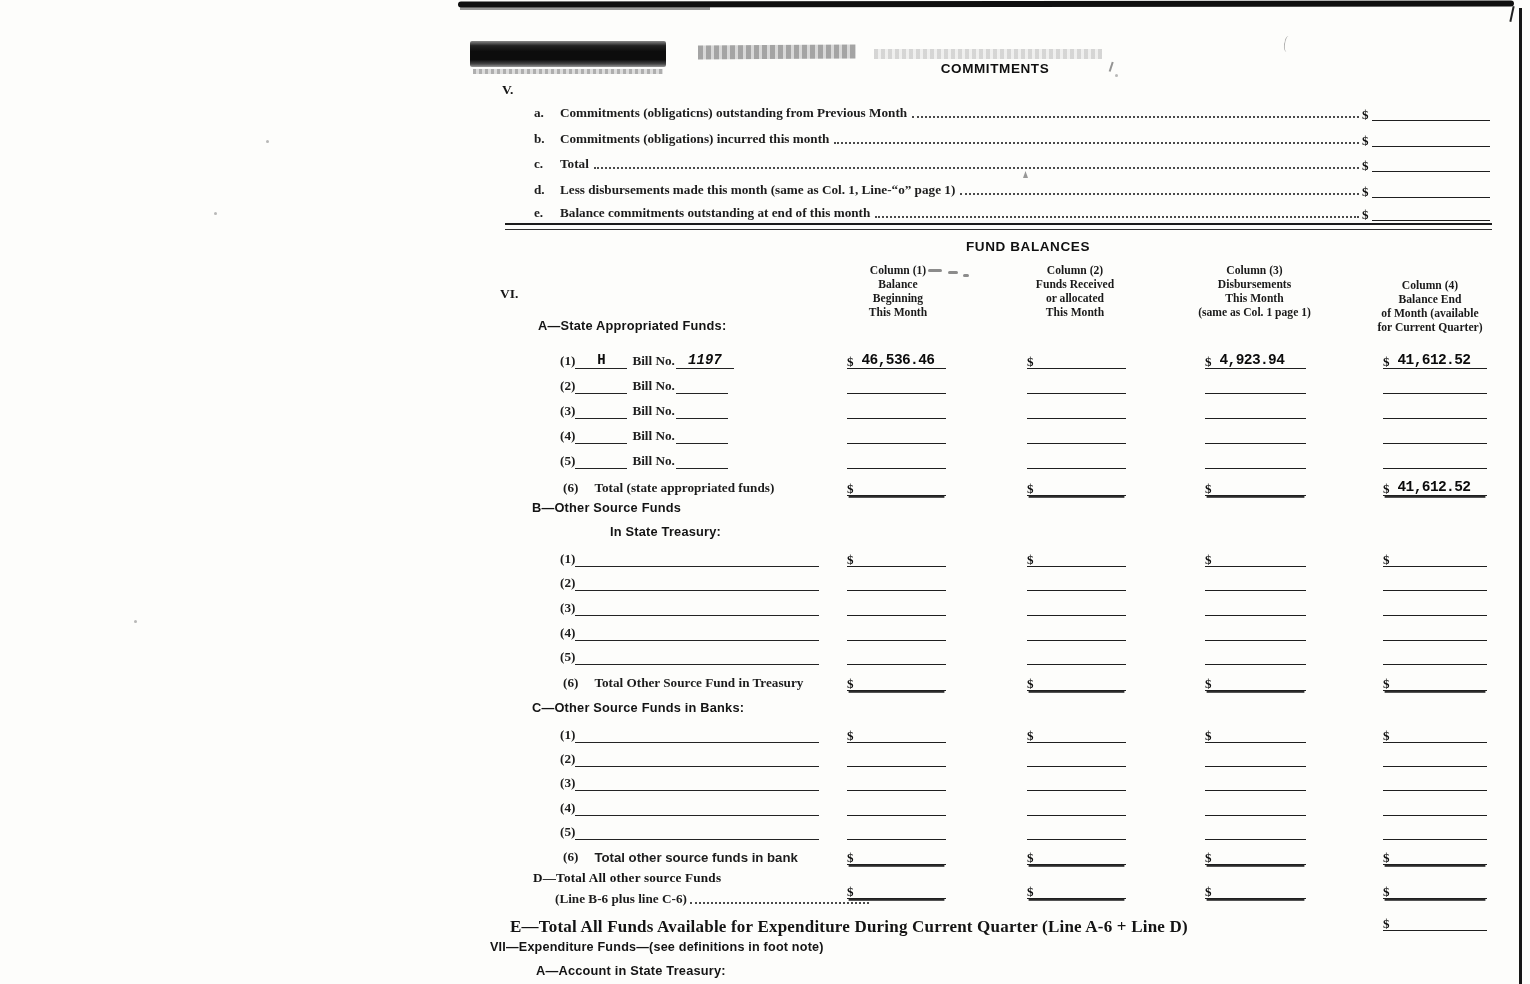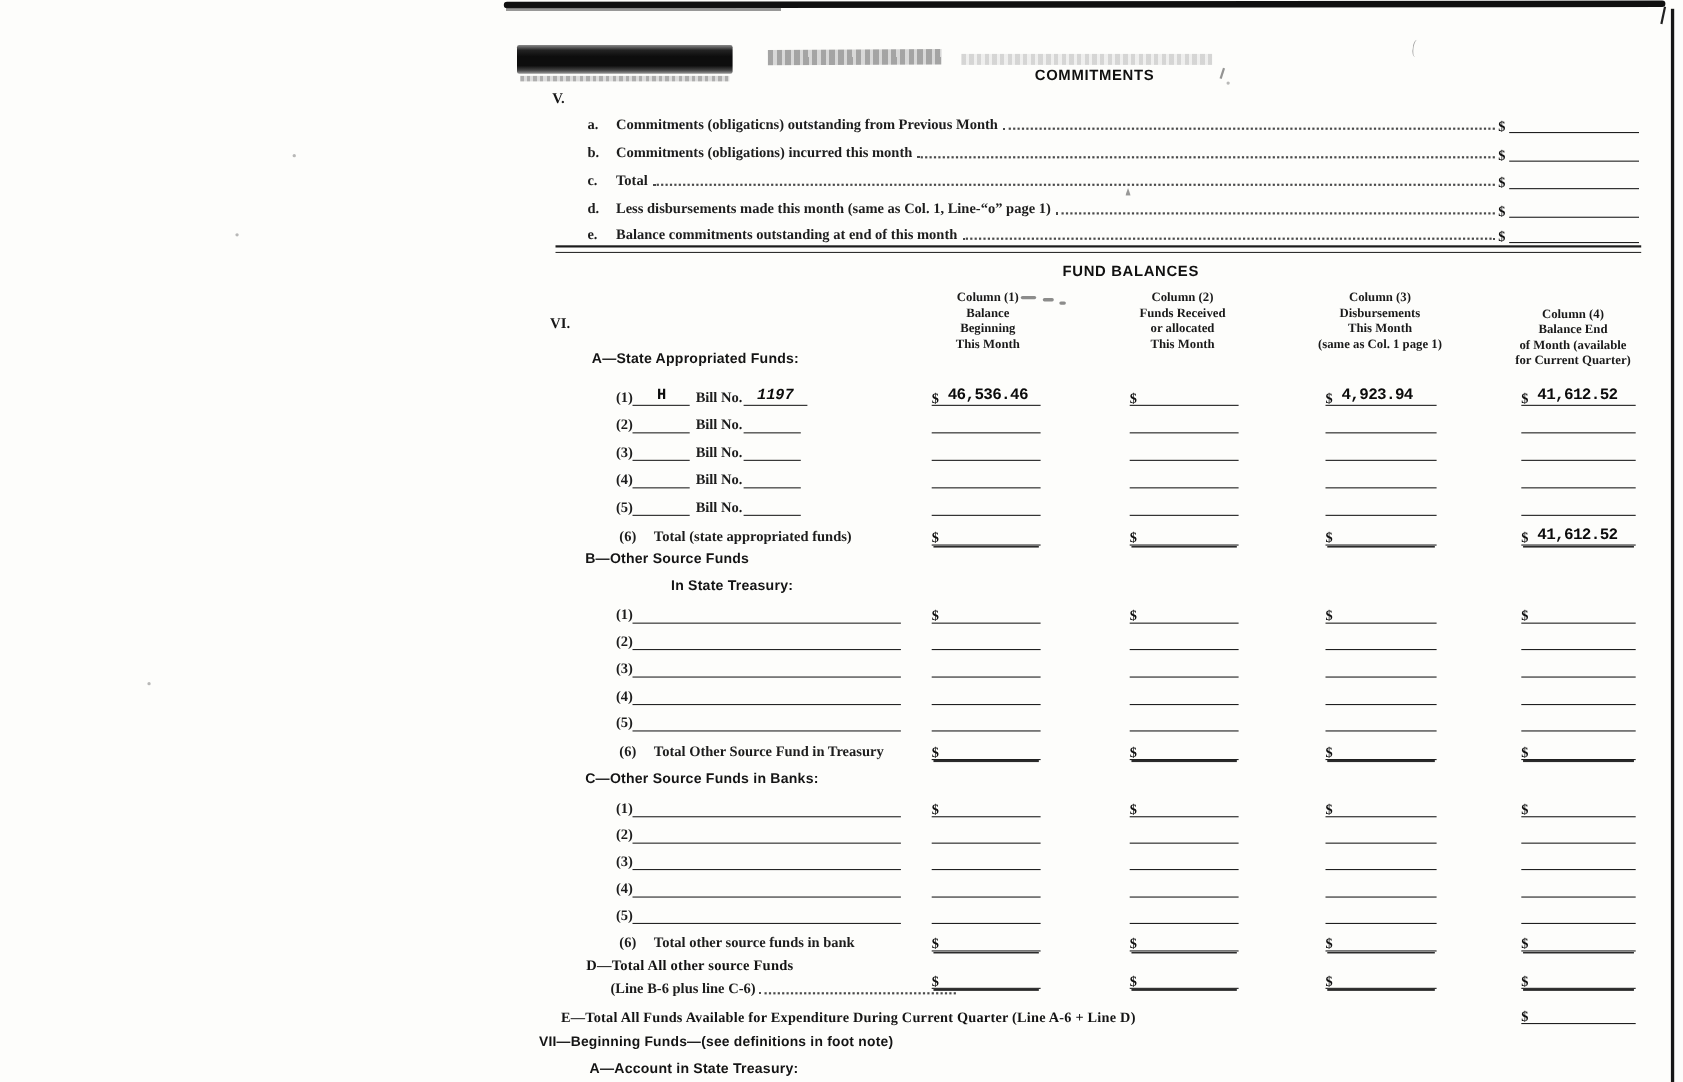--- a/index.html
+++ b/index.html
@@ -320,21 +320,21 @@
   <div class="lrow" style="left:560px;top:800px;">
     <span class="num">(4)</span>
     <span class="fill" style="width:244px;"></span>
   </div>
   <div class="lrow" style="left:560px;top:824px;">
     <span class="num">(5)</span>
     <span class="fill" style="width:244px;"></span>
   </div>
   <div class="lrow" style="left:563px;top:849px;">
     <span class="num">(6)</span>
-    <span class="totlbl" style="font-family:Liberation Serif, serif;">Total other source funds in bank</span>
+    <span class="totlbl" style="font-family:Liberation Sans, sans-serif;">Total other source funds in bank</span>
   </div>
 
   <div class="vcell c1" style="top:725px;">
     <span class="ds">$</span>
     </div>
   <div class="vcell c2" style="top:725px;">
     <span class="ds">$</span>
     </div>
   <div class="vcell c3" style="top:725px;">
     <span class="ds">$</span>
@@ -382,21 +382,21 @@
   <div class="vcell c2 dbl" style="top:881px;">
     <span class="ds">$</span>
     </div>
   <div class="vcell c3 dbl" style="top:881px;">
     <span class="ds">$</span>
     </div>
   <div class="vcell c4 dbl" style="top:881px;">
     <span class="ds">$</span>
     </div>
 
-  <div class="heading serif" style="left:510px;top:917px;font-size:13px;">E—Total All Funds Available for Expenditure During Current Quarter (Line A-6 + Line D)</div>
+  <div class="heading serif" style="left:510px;top:917px;font-size:17px;">E—Total All Funds Available for Expenditure During Current Quarter (Line A-6 + Line D)</div>
   <div class="vcell c4" style="top:913px;">
     <span class="ds">$</span>
     </div>
 
-  <div class="heading" style="left:490px;top:940px;font-size:12.6px;">VII—Beginning Funds—(see definitions in foot note)</div>
+  <div class="heading" style="left:490px;top:940px;font-size:12.6px;">VII—Expenditure Funds—(see definitions in foot note)</div>
   <div class="heading" style="left:536px;top:963px;">A—Account in State Treasury:</div>
 
 </div>
 
 </body></html>

